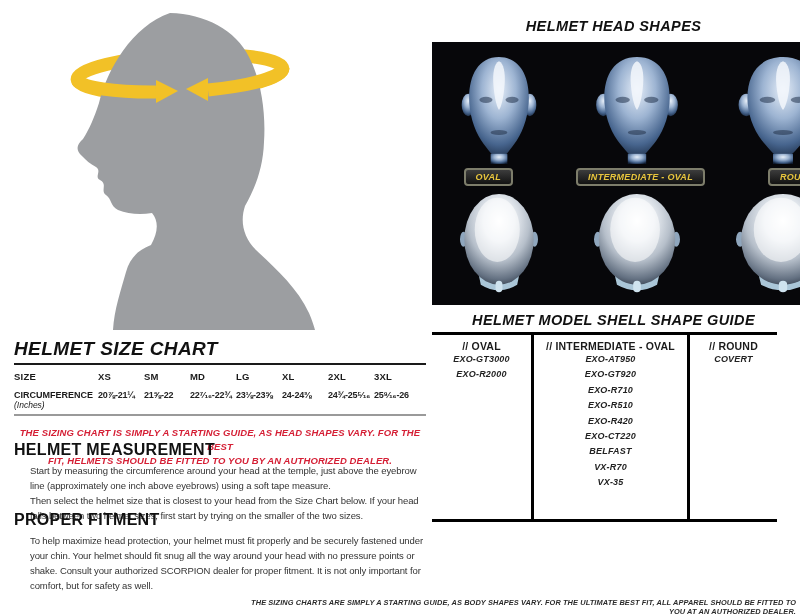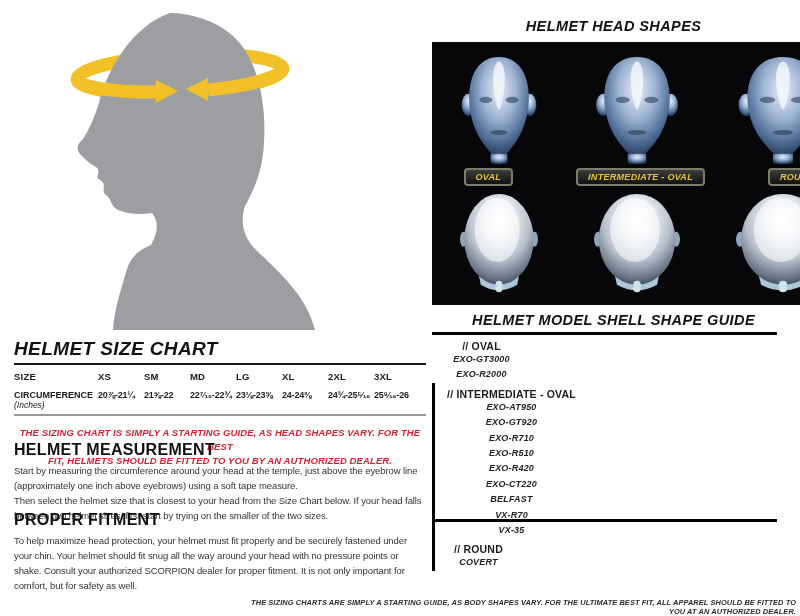--- a/index.html
+++ b/index.html
@@ -17,34 +17,34 @@
   .chart-row { display:flex; align-items:flex-start; margin-top:6px; }
   .chart-label-col { width:84px; }
   .chart-col { width:46px; text-align:left; }
   .chart-head { font-size:9.5px; font-weight:bold; letter-spacing:.2px; }
   .chart-val { font-size:9px; font-weight:bold; color:#222; letter-spacing:-.2px; margin-top:8px; }
   .circ-label { font-size:9px; font-weight:bold; margin-top:8px; }
   .circ-unit { font-size:8.5px; font-style:italic; font-weight:normal; }
   .red-note { margin-top:10px; text-align:center; color:#d51f35; font-weight:bold; font-style:italic; font-size:9.5px; line-height:14px; letter-spacing:.1px; }
   .text-section { position:absolute; left:14px; width:412px; }
   .text-section h3 { font-size:16px; font-weight:bold; letter-spacing:.3px; color:#111; margin-bottom:4px; }
-  .text-section p { font-size:9.5px; line-height:15px; color:#333; letter-spacing:-.1px; }
+  .text-section p { font-size:9.5px; line-height:15px; color:#333; letter-spacing:-.1px;margin-left:16px; }
   
   .right-title { position:absolute; left:432px; width:363px; text-align:center; font-size:14.5px; font-weight:bold; font-style:italic; letter-spacing:.4px; color:#111; }
   .shapes-panel { position:absolute; left:432px; top:42px; width:426px; height:263px; background:#07070a; }
   .faces-row { position:absolute; top:10px; left:0; width:100%; display:flex; justify-content:space-around; align-items:flex-end; }
   .labels-row { position:absolute; top:126px; left:0; width:100%; display:flex; justify-content:space-around; align-items:center; }
   .shape-label {
     height:18px; padding:0 10px; display:flex; align-items:center; justify-content:center;
     border:2px solid #7d7d6b; border-radius:4px;
     background:linear-gradient(#3c3c3c,#121212);
     color:#e8c53d; font-size:9px; font-weight:bold; font-style:italic; letter-spacing:.3px; white-space:nowrap;
   }
   .tops-row { position:absolute; top:150px; left:0; width:100%; display:flex; justify-content:space-around; align-items:flex-start; }
-  .shell-table { position:absolute; left:432px; top:332px; width:345px; height:190px; border-top:3px solid #000; border-bottom:3px solid #000; display:flex;flex-direction:column; }
+  .shell-table { position:absolute; left:432px; top:332px; width:345px; height:190px; border-top:3px solid #000; border-bottom:3px solid #000; display:flex; }
   .shell-col { text-align:center; padding-top:5px; }
   .shell-col + .shell-col { border-left:3px solid #000; }
   .shell-col-1 { width:99px; }
   .shell-col-2 { width:156px; }
   .shell-col-3 { width:90px; }
   .shell-head { font-size:10.5px; font-weight:bold; letter-spacing:.2px; }
   .shell-model { font-size:9px; font-weight:bold; font-style:italic; line-height:15.4px; color:#222; letter-spacing:.2px; }
   .shell-note { position:absolute; left:432px; top:527px; width:363px; font-size:9.5px; font-weight:bold; line-height:13.5px; color:#222; }
   .footer-note { position:absolute; left:240px; top:598px; width:556px; text-align:right; font-size:7.4px; font-weight:bold; font-style:italic; color:#2b2b2b; letter-spacing:.1px; }
 </style>

